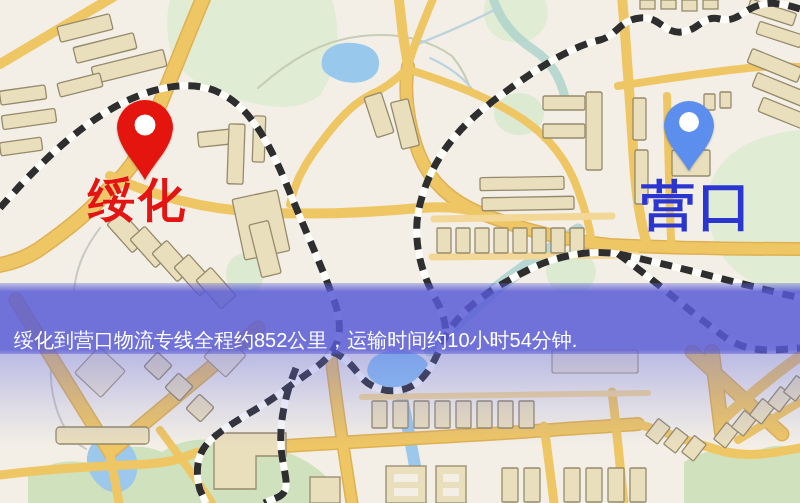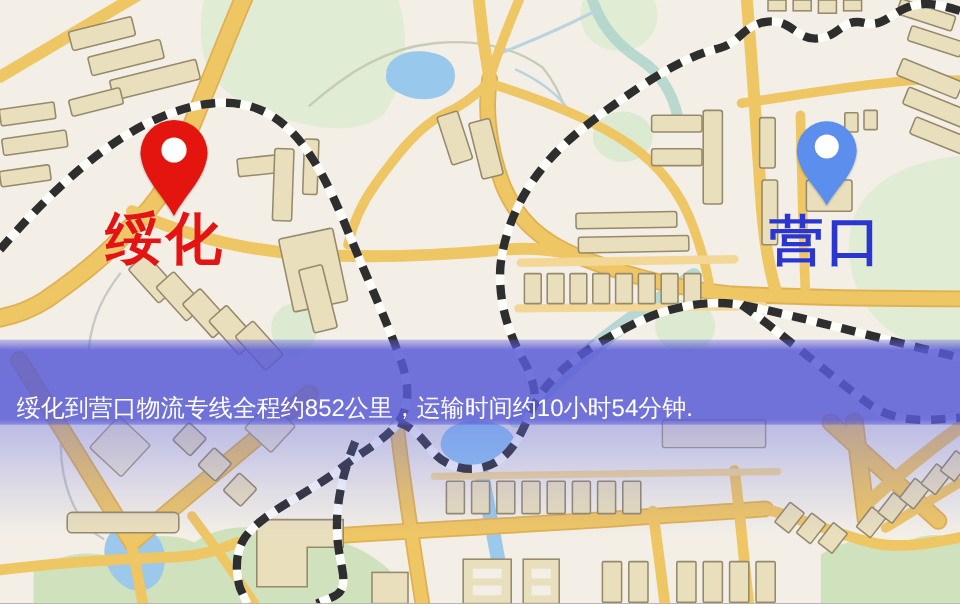--- a/index.html
+++ b/index.html
@@ -12,21 +12,21 @@
   .bld{fill:#eadfbb;stroke:#968a6b;stroke-width:1.3;}
   .bldpale{fill:#efe7d0;stroke:#a99c7c;stroke-width:1.2;}
   .railw{fill:none;stroke:#fdfdfa;stroke-width:7;}
   .raild{fill:none;stroke:#2e2e2e;stroke-width:7;stroke-dasharray:12 9;}
   .stream{fill:none;stroke-linecap:round;}
   .pin{filter:drop-shadow(0 1px 1px rgba(0,0,0,.25));}
   .city-label{position:absolute;font-weight:bold;letter-spacing:3px;line-height:1;
               text-shadow:0 0 2px rgba(255,255,255,.35);}
   #origin-label{left:88px;top:177px;font-size:47px;color:var(--origin-label,#e31412);
                 font-family:"Liberation Serif","DejaVu Serif",serif;}
-  #dest-label{left:641px;top:178px;font-size:45px;color:var(--dest-label,#2a36cf);}
+  #dest-label{left:641px;top:178px;font-size:54px;color:var(--dest-label,#2a36cf);}
   #banner{position:absolute;left:0;top:283px;width:800px;height:71px;display:flex;align-items:flex-end;
           background:linear-gradient(180deg,rgba(88,90,214,.32) 0%,rgba(88,90,214,.84) 12%,
                      rgba(88,90,214,.84) 94%,rgba(92,94,218,.66) 100%);}
   #banner span{color:#ffffff;font-size:20px;padding-left:14px;white-space:nowrap;}
   #glow{position:absolute;left:0;top:354px;width:800px;height:92px;pointer-events:none;
         background:linear-gradient(180deg,rgba(104,110,228,.40) 0%,rgba(104,110,228,.16) 55%,rgba(104,110,228,0) 100%);}
 </style>
 </head>
 <body>
 

